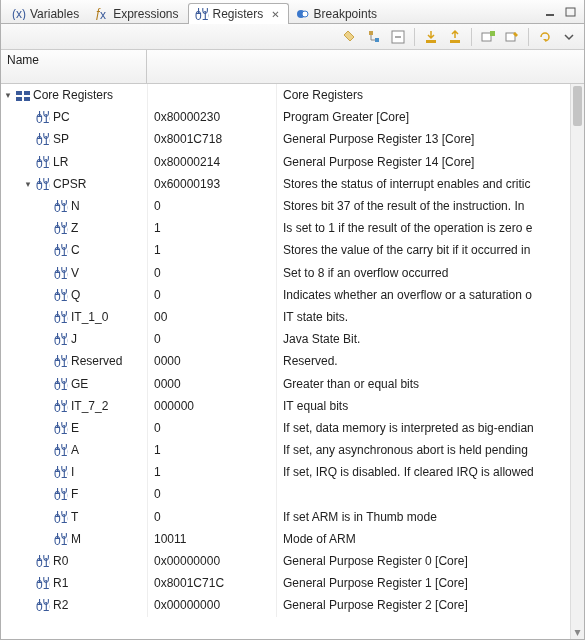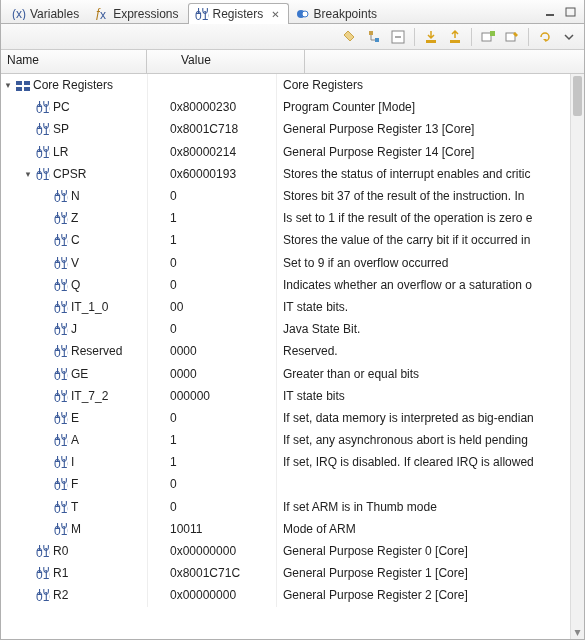--- a/index.html
+++ b/index.html
@@ -11,37 +11,37 @@
   .tab.active { background: #fff; border-color: #b0b0b0; border-radius: 3px 3px 0 0; }
   .tab .ticon { width: 14px; height: 12px; }
   .close-x { margin-left: 4px; font-size: 10px; color: #666; }
   .winbtns { margin-left: auto; display: flex; gap: 6px; padding-right: 6px; align-items: center; height: 100%; }
   .winbtn { width: 14px; height: 12px; display:flex; align-items:center; justify-content:center; }
 
   .toolbar { height: 26px; background: linear-gradient(#fafafa,#eee); border-bottom: 1px solid #ccc; display: flex; align-items: center; justify-content: flex-end; padding-right: 4px; gap: 2px; }
   .tbtn { width: 22px; height: 22px; display:flex; align-items:center; justify-content:center; border-radius: 2px; }
   .tsep { width: 1px; height: 18px; background: #ccc; margin: 0 3px; }
 
-  .cols { height: 24px; display: flex; border-bottom: 1px solid #c9c9c9; background: linear-gradient(#fdfdfd,#f0f0f0); gap: 28px; }
+  .cols { height: 34px; display: flex; border-bottom: 1px solid #c9c9c9; background: linear-gradient(#fdfdfd,#f0f0f0); }
   .col { border-right: 1px solid #c9c9c9; padding: 3px 6px; color: #222; }
   .col.name { width: 146px; }
   .col.value { width: 130px; }
   .col.desc { flex: 1; border-right: none; }
 
   .bodyrow { flex: 1; display: flex; overflow: hidden; }
   .scrollbar { width: 14px; background: #f1f1f1; border-left: 1px solid #dcdcdc; position: relative; }
   .scrollbar .thumb { position:absolute; left:2px; right:2px; top:2px; height: 40px; background: #c4c4c4; border-radius: 2px; }
   .scrollbar .arrow { position:absolute; left:0; right:0; height:14px; display:flex; align-items:center; justify-content:center; color:#888; }
   .scrollbar .arrow.down { bottom:0; }
 
   .tree { flex: 1; overflow: hidden; }
   .row { display: flex; align-items: center; height: 22.2px; white-space: nowrap; }
   .cell { overflow: hidden; text-overflow: clip; }
   .cell.name { width: 146px; display:flex; align-items:center; }
-  .cell.value { width: 130px; padding-left: 22px; border-left: 1px solid #eee; border-right: 1px solid #eee; height:100%; display:flex; align-items:center; }
+  .cell.value { width: 130px; padding-left: 6px; border-left: 1px solid #eee; border-right: 1px solid #eee; height:100%; display:flex; align-items:center; }
   .cell.desc { flex: 1; padding-left: 6px; }
   .twisty { width: 10px; display:inline-block; text-align:center; color:#555; font-size:9px; }
   .ricon { width: 14px; height: 12px; margin: 0 3px; flex-shrink:0; }
 </style>
 </head>
 <body>
 
 <div class="view">
 
   <div class="tabbar">
@@ -141,21 +141,20 @@
       </div>
     <div class="tbtn">
         <svg width="10" height="10">
           <path d="M1 3 L5 7 L9 3" fill="none" stroke="#555" stroke-width="1.5"></path>
         </svg>
       </div>
   </div>
 
   <div class="cols">
     <div class="col name">Name</div>
-    <div class="col value">Value</div>
   </div>
 
   <div class="bodyrow">
     <div class="tree" id="tree">
         <div class="row">
           <div class="cell name" style="padding-left:2px">
             <span class="twisty">▾</span>
             <svg class="ricon" viewBox="0 0 14 12">
               <rect x="0" y="2" width="6" height="4" fill="#3a5a9a"></rect>
               <rect x="8" y="2" width="6" height="4" fill="#3a5a9a"></rect>
@@ -170,21 +169,21 @@
         <div class="row">
           <div class="cell name" style="padding-left:22px">
             <span class="twisty"></span>
             <svg class="ricon" viewBox="0 0 14 12">
               <text x="0" y="6" font-size="5" fill="#3a5a9a">1010</text>
               <text x="0" y="12" font-size="5" fill="#3a5a9a">0101</text>
             </svg>
             <span>PC</span>
           </div>
           <div class="cell value">0x80000230</div>
-          <div class="cell desc">Program Counter [Mode]</div>
+          <div class="cell desc">Program Greater [Core]</div>
         </div>
         <div class="row">
           <div class="cell name" style="padding-left:22px">
             <span class="twisty"></span>
             <svg class="ricon" viewBox="0 0 14 12">
               <text x="0" y="6" font-size="5" fill="#3a5a9a">1010</text>
               <text x="0" y="12" font-size="5" fill="#3a5a9a">0101</text>
             </svg>
             <span>SP</span>
           </div>
@@ -254,21 +253,21 @@
         <div class="row">
           <div class="cell name" style="padding-left:40px">
             <span class="twisty"></span>
             <svg class="ricon" viewBox="0 0 14 12">
               <text x="0" y="6" font-size="5" fill="#3a5a9a">1010</text>
               <text x="0" y="12" font-size="5" fill="#3a5a9a">0101</text>
             </svg>
             <span>V</span>
           </div>
           <div class="cell value">0</div>
-          <div class="cell desc">Set to 9 if an overflow occurred</div>
+          <div class="cell desc">Set to 8 if an overflow occurred</div>
         </div>
         <div class="row">
           <div class="cell name" style="padding-left:40px">
             <span class="twisty"></span>
             <svg class="ricon" viewBox="0 0 14 12">
               <text x="0" y="6" font-size="5" fill="#3a5a9a">1010</text>
               <text x="0" y="12" font-size="5" fill="#3a5a9a">0101</text>
             </svg>
             <span>Q</span>
           </div>
@@ -326,21 +325,21 @@
         <div class="row">
           <div class="cell name" style="padding-left:40px">
             <span class="twisty"></span>
             <svg class="ricon" viewBox="0 0 14 12">
               <text x="0" y="6" font-size="5" fill="#3a5a9a">1010</text>
               <text x="0" y="12" font-size="5" fill="#3a5a9a">0101</text>
             </svg>
             <span>IT_7_2</span>
           </div>
           <div class="cell value">000000</div>
-          <div class="cell desc">IT state bits</div>
+          <div class="cell desc">IT equal bits</div>
         </div>
         <div class="row">
           <div class="cell name" style="padding-left:40px">
             <span class="twisty"></span>
             <svg class="ricon" viewBox="0 0 14 12">
               <text x="0" y="6" font-size="5" fill="#3a5a9a">1010</text>
               <text x="0" y="12" font-size="5" fill="#3a5a9a">0101</text>
             </svg>
             <span>E</span>
           </div>

